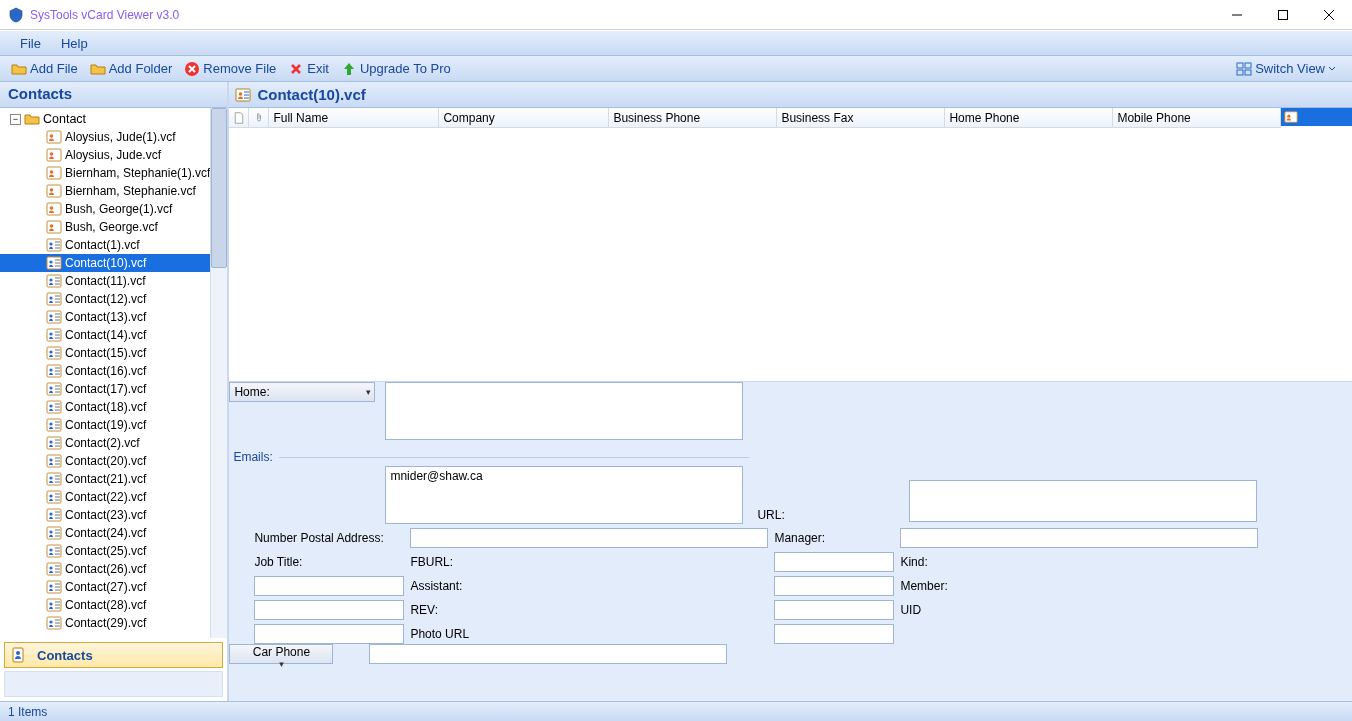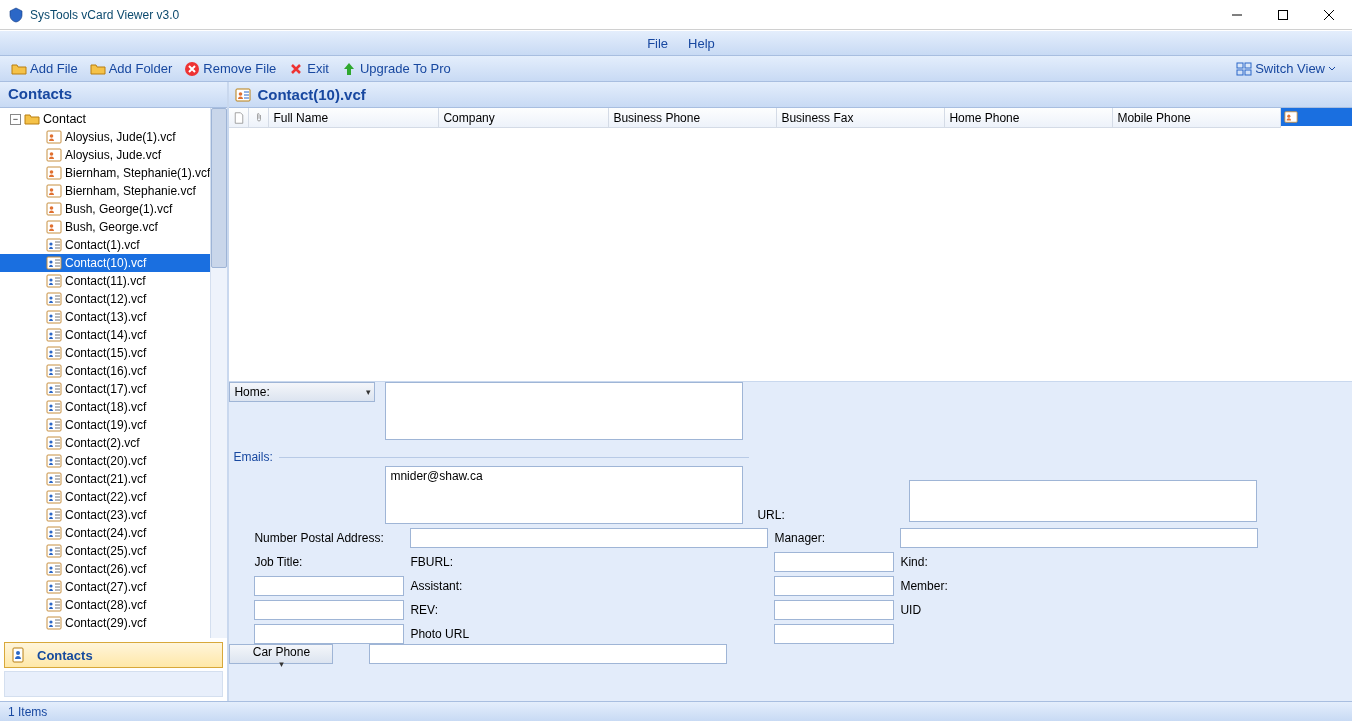--- a/index.html
+++ b/index.html
@@ -1,24 +1,24 @@
 <!DOCTYPE html>
 <html><head>
 <meta charset="utf-8">
 <style>
 * { box-sizing: border-box; margin: 0; padding: 0; }
 body { font-family: "Segoe UI", Tahoma, sans-serif; font-size: 12px; background: #fff; overflow: hidden; user-select: none; }
 
 .titlebar { height: 30px; background: #fff; display: flex; align-items: center; padding-left: 8px; border-bottom: 1px solid #d0d0d0; }
 .titlebar .tb-icon { width: 16px; height: 16px; margin-right: 6px; }
-.titlebar .tb-title { flex: 1; font-size: 12px; color: #0c4a6e; }
+.titlebar .tb-title { flex: 1; font-size: 12px; color: #8b5cf6; }
 .titlebar .tb-controls { display: flex; }
 .titlebar .tb-btn { width: 46px; height: 30px; display: flex; align-items: center; justify-content: center; }
 
-.menubar { height: 26px; background: linear-gradient(#e4eefc, #c8daf4); border-top: 1px solid #fff; border-bottom: 1px solid #a8bee0; display: flex; align-items: center; padding-left: 10px; justify-content: center; }
+.menubar { height: 26px; background: linear-gradient(#e4eefc, #c8daf4); border-top: 1px solid #fff; border-bottom: 1px solid #a8bee0; display: flex; align-items: center; padding-left: 10px; }
 .menubar .menu-item { padding: 2px 10px; color: #1848a0; font-size: 13px; }
 
 .toolbar { height: 26px; background: linear-gradient(#e4eefc, #c8daf4); border-bottom: 1px solid #a8bee0; display: flex; align-items: center; padding: 0 6px; }
 .toolbar .spacer { flex: 1; }
 .toolbar .tool-btn { display: flex; align-items: center; padding: 2px 5px; margin-right: 2px; color: #1848a0; font-size: 13px; white-space: nowrap; height: 22px; cursor: pointer; }
 .toolbar .ticon { width: 16px; height: 16px; margin-right: 3px; }
 
 .main { display: flex; height: calc(721px - 30px - 26px - 26px - 20px); background: #fff; }
 
 .left-panel { width: 299px; display: flex; flex-direction: column; background: #fff; border-right: 1px solid #c9d8ee; }

